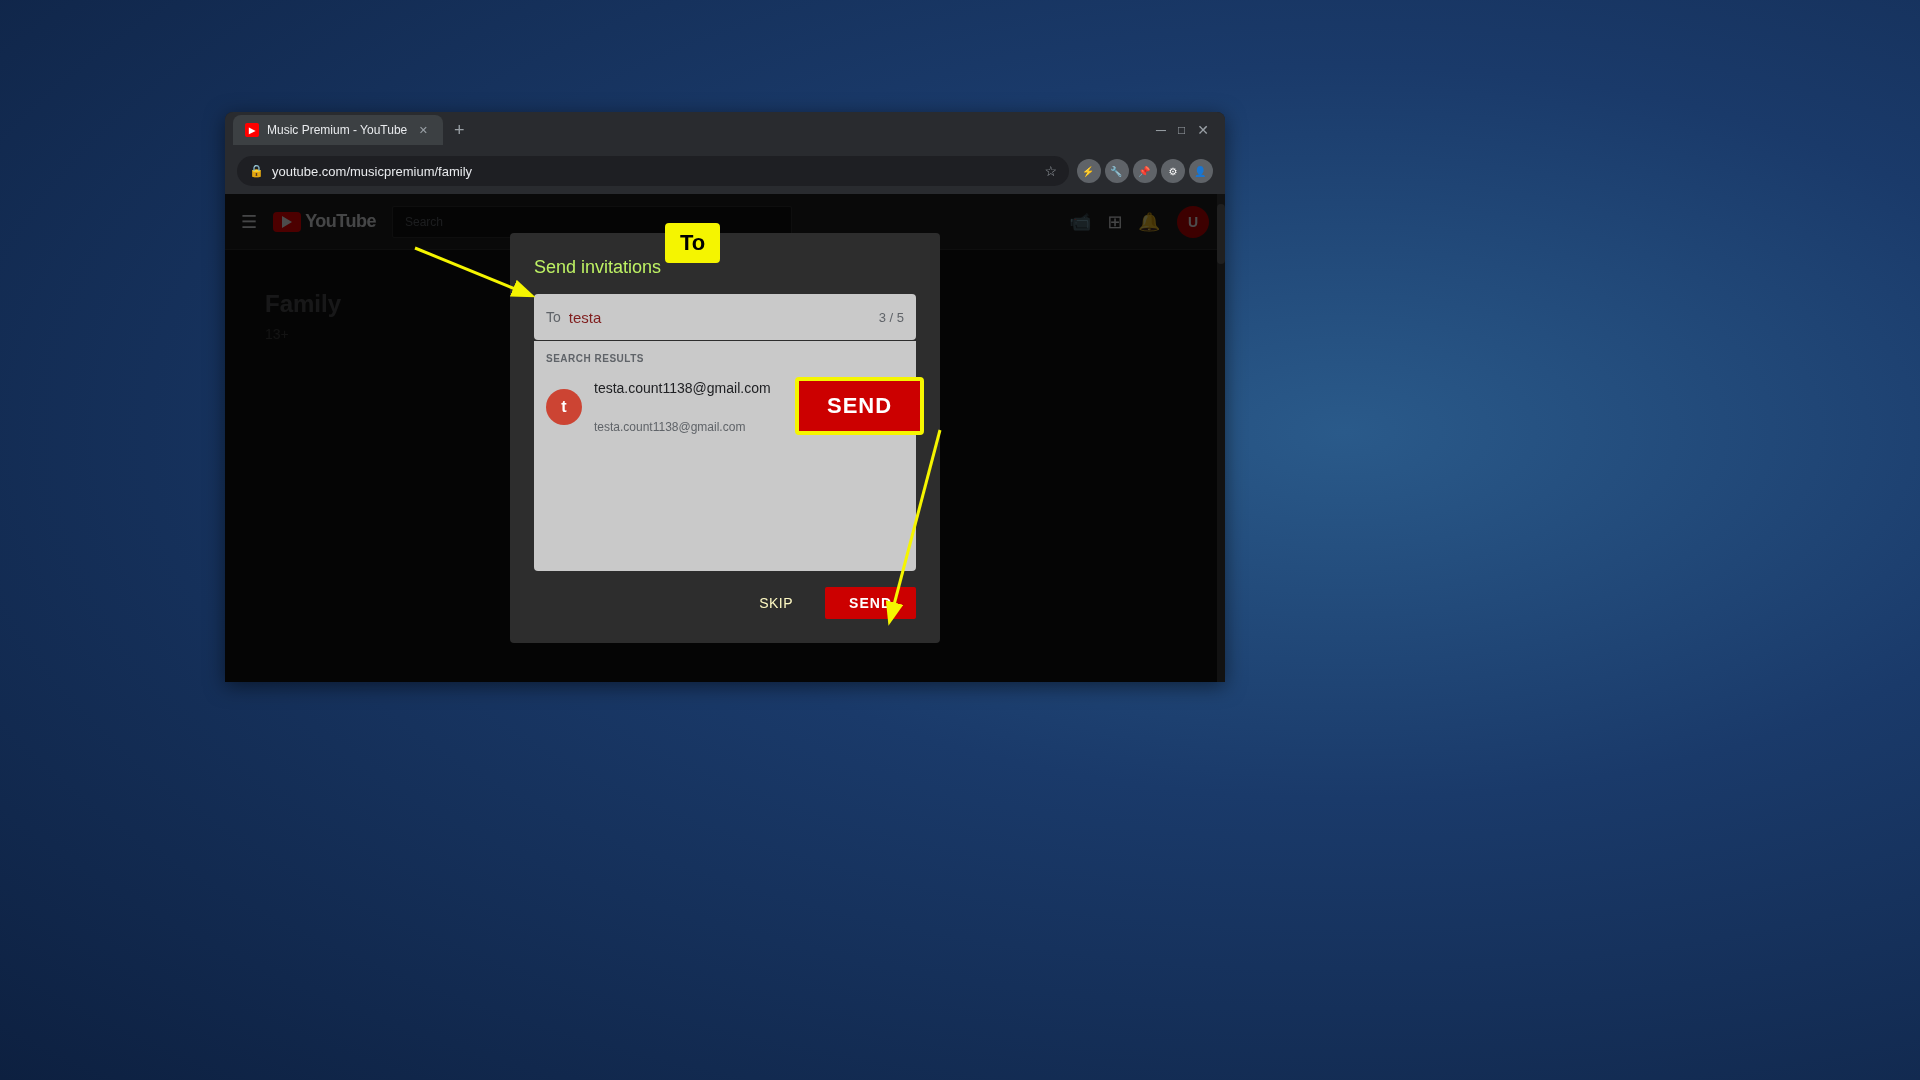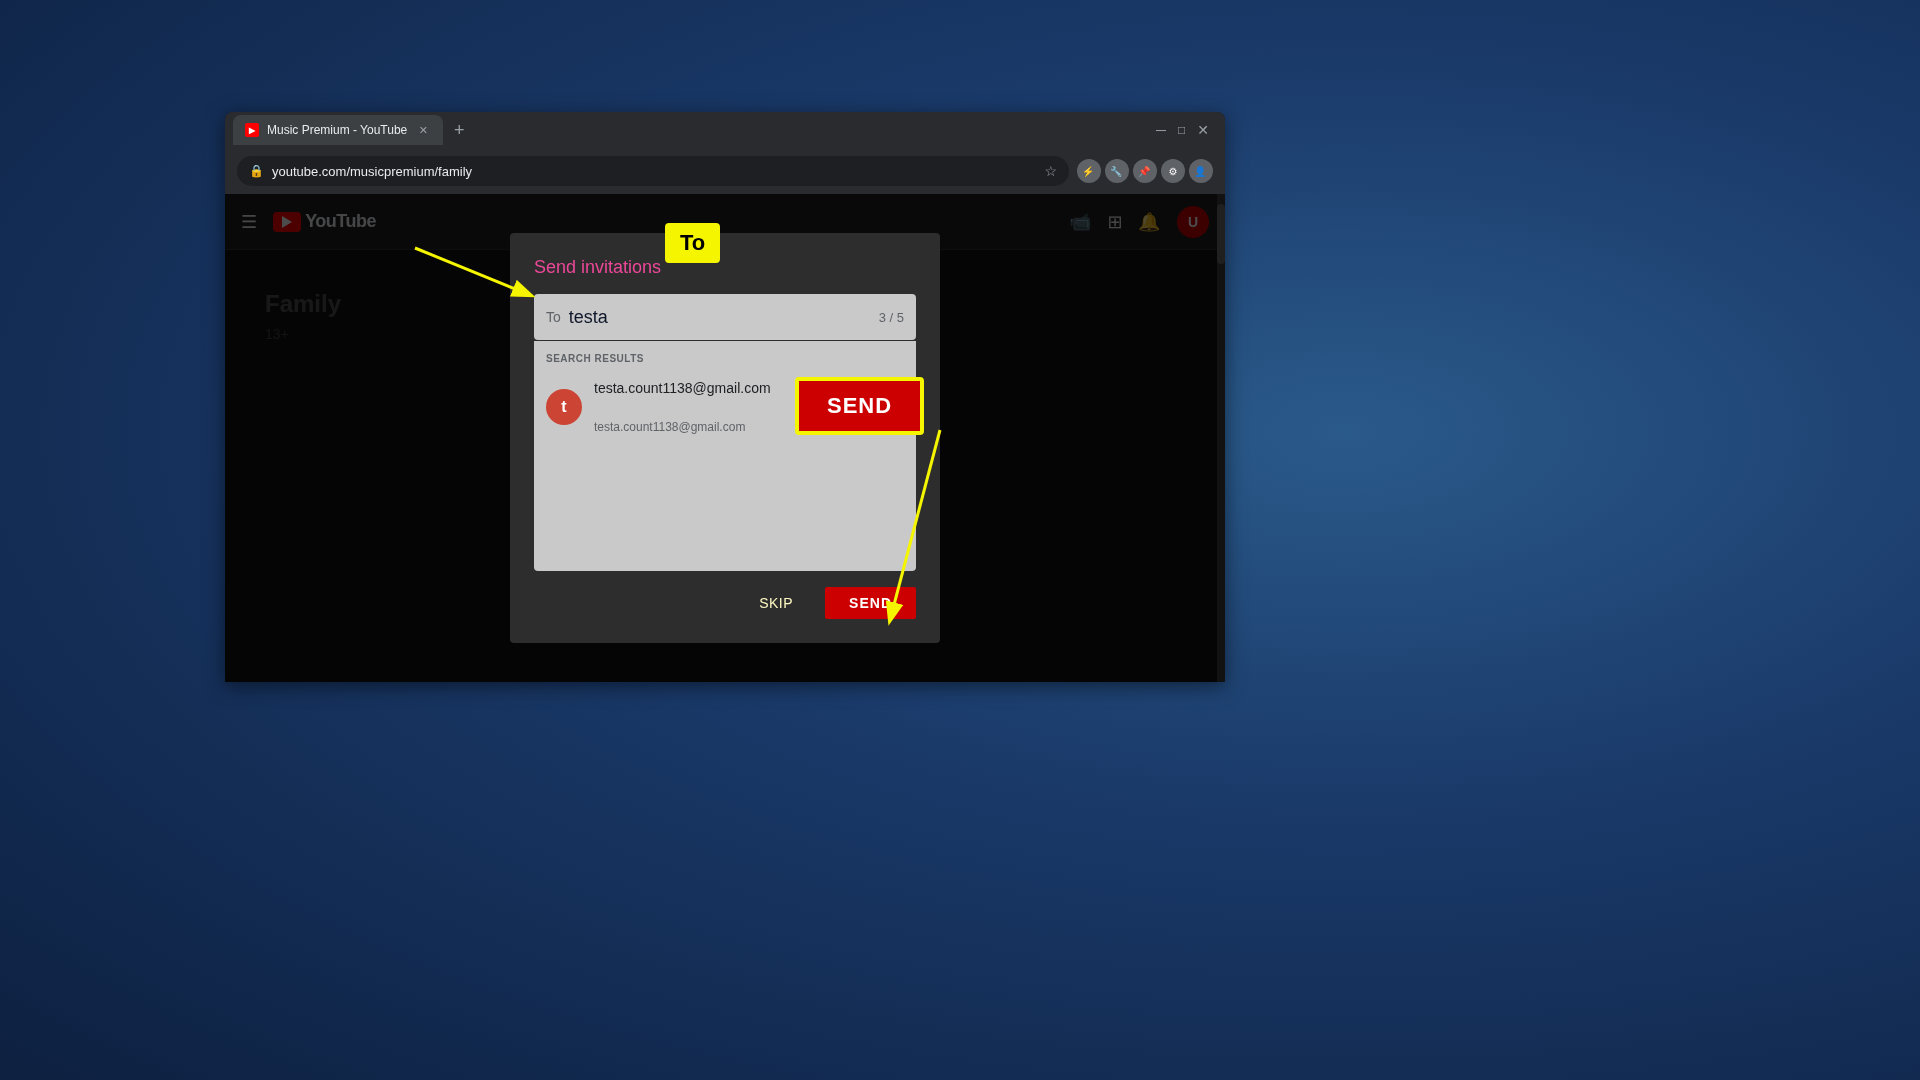--- a/index.html
+++ b/index.html
@@ -299,21 +299,21 @@
     
     .dialog {
       background: #2d2d2d;
       border-radius: 4px;
       width: 430px;
       padding: 24px;
       position: relative;
     }
 
     .dialog-title {
-      color: #ec4899;
+      color: #bef264;
       font-size: 18px;
       font-weight: 500;
       margin-bottom: 16px;
     }
 
     .dialog-to-field {
       background: #c9c9c9;
       border-radius: 4px;
       padding: 8px 12px;
       display: flex;
@@ -325,22 +325,22 @@
     .to-label {
       color: #5f6368;
       font-size: 14px;
       font-weight: 500;
     }
 
     .to-input {
       background: transparent;
       border: none;
       outline: none;
-      color: #0f172a;
-      font-size: 18px;
+      color: #7f1d1d;
+      font-size: 15px;
       flex: 1;
     }
 
     .counter-text {
       color: #5f6368;
       font-size: 13px;
     }
 
     .search-results-section {
       background: #c9c9c9;
@@ -531,20 +531,23 @@
 
     <div class="yt-page">
 
       <div class="yt-header">
         <span class="yt-menu-icon">☰</span>
         <div class="yt-logo">
           <div class="yt-logo-icon">
             <div class="yt-logo-play"></div>
           </div>
           <span class="yt-logo-text">YouTube</span>
+        </div>
+        <div class="yt-search-bar">
+          <span style="color:#5f6368; font-size:12px;">Search</span>
         </div>
         <div class="yt-header-right">
           <span class="yt-icon-btn">📹</span>
           <span class="yt-icon-btn">⊞</span>
           <span class="yt-icon-btn">🔔</span>
           <div class="yt-avatar">U</div>
         </div>
       </div>
 
       <div class="yt-content">

